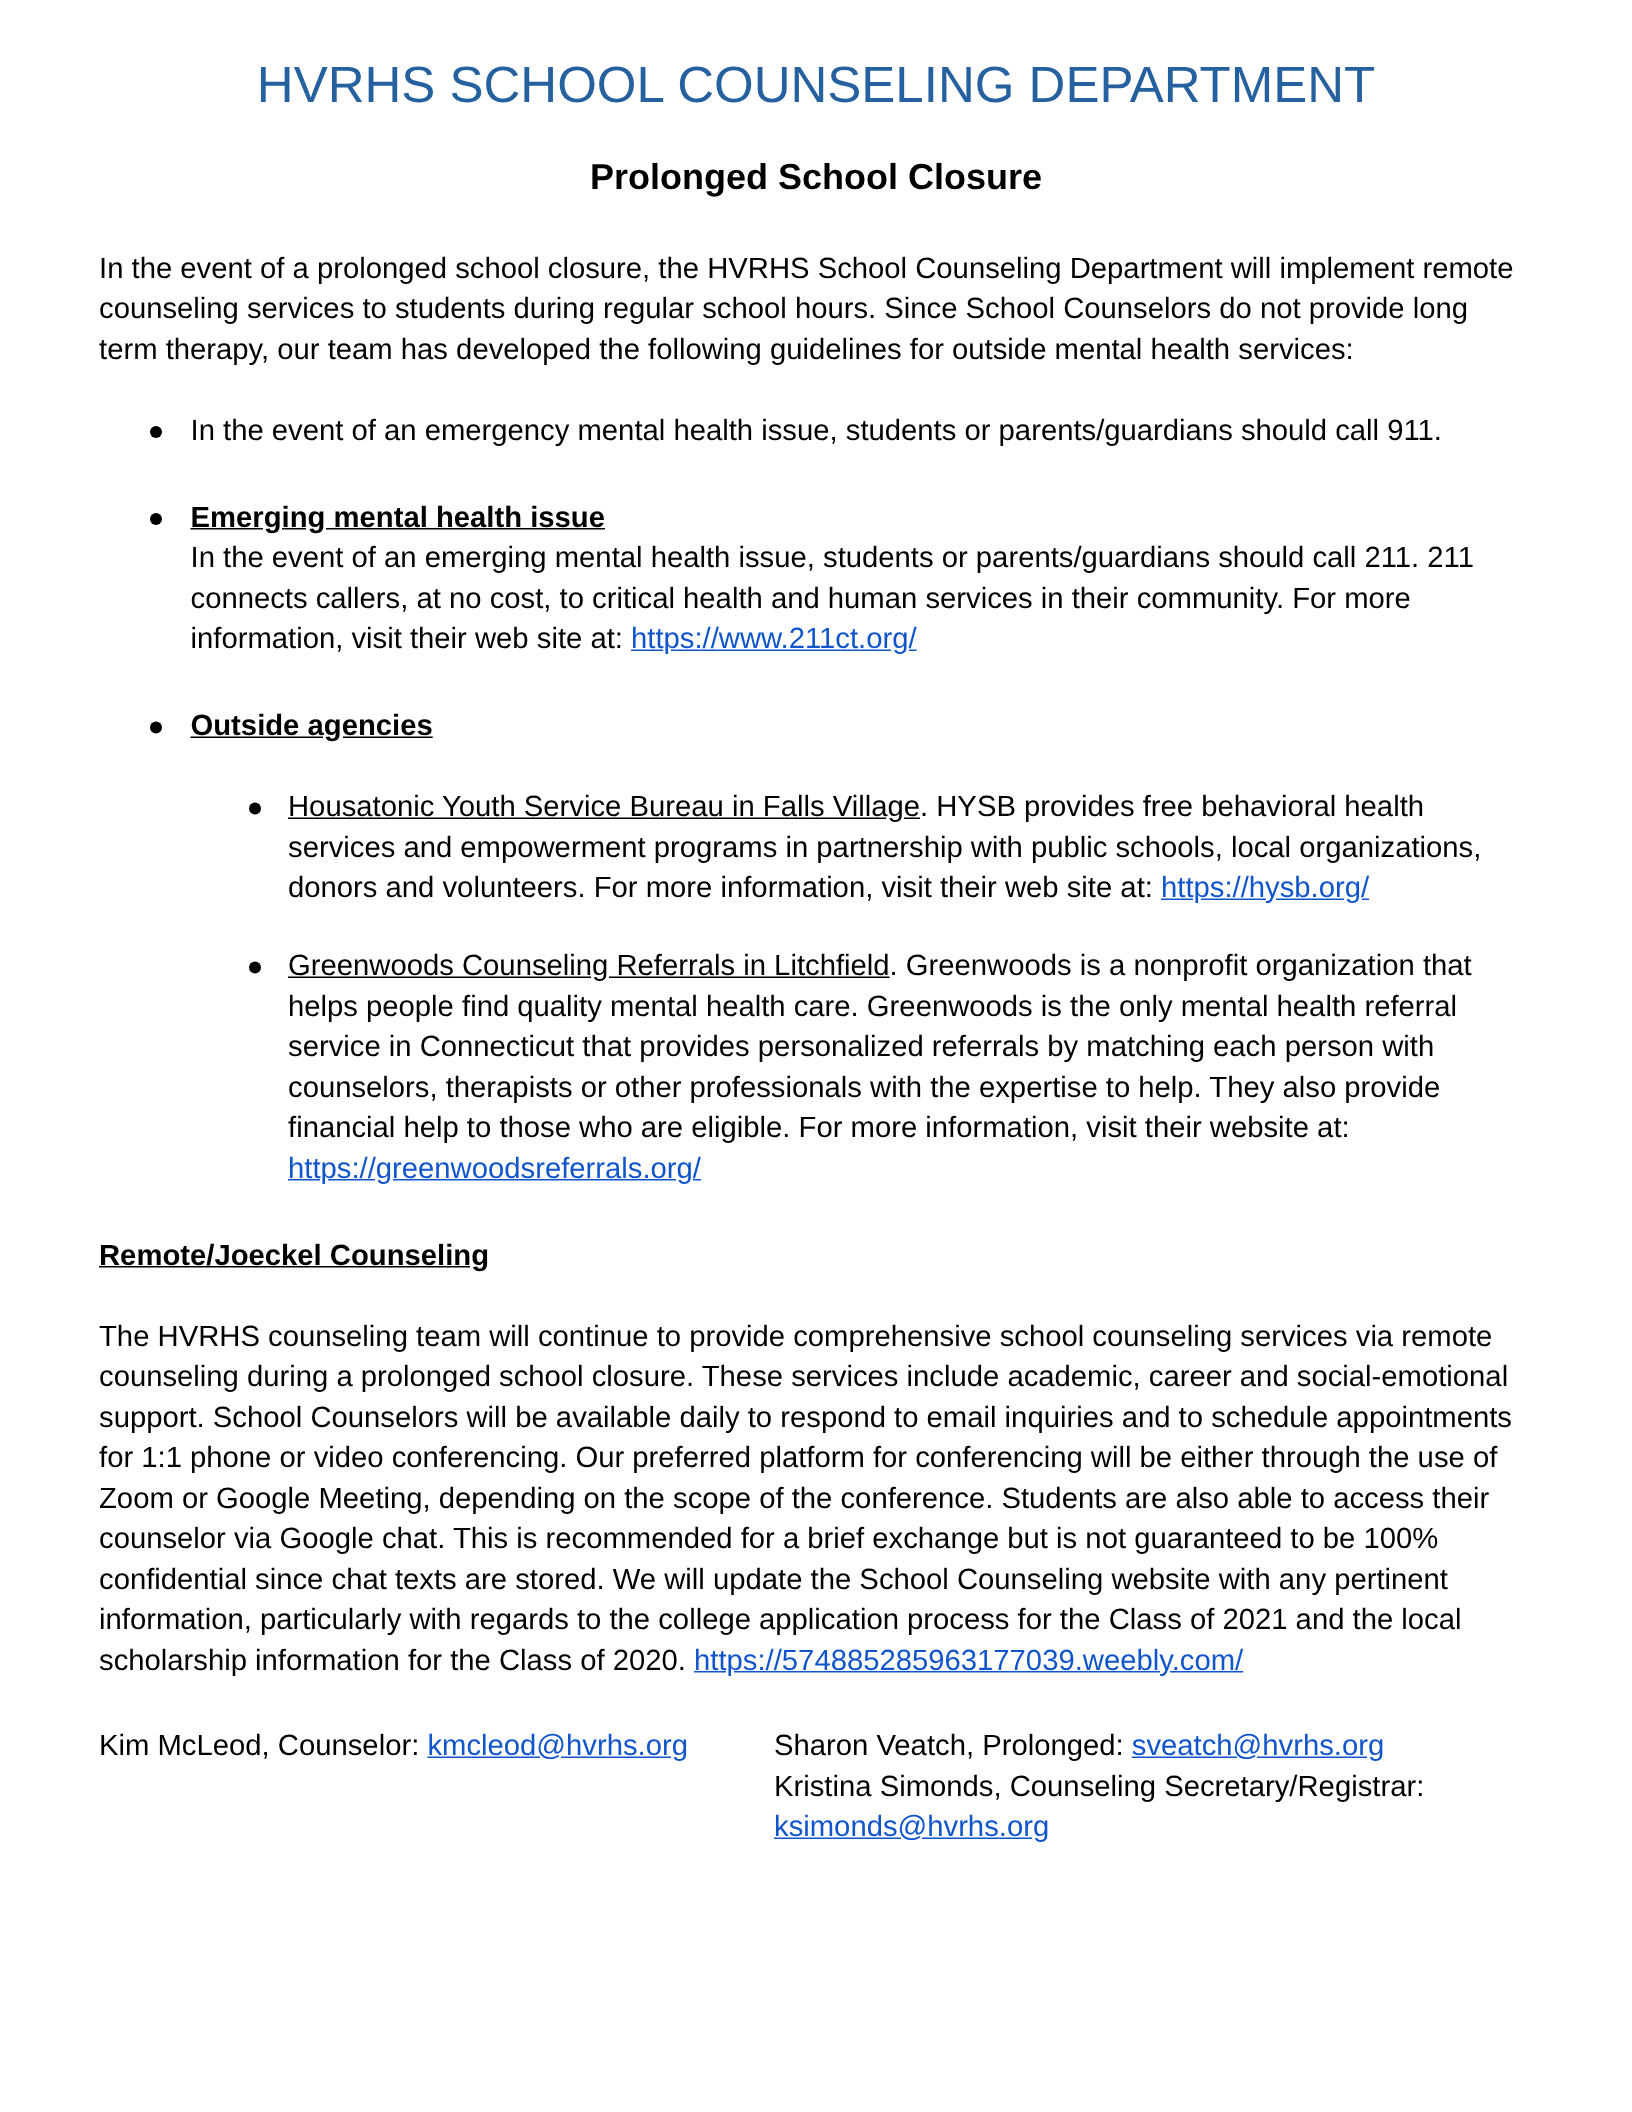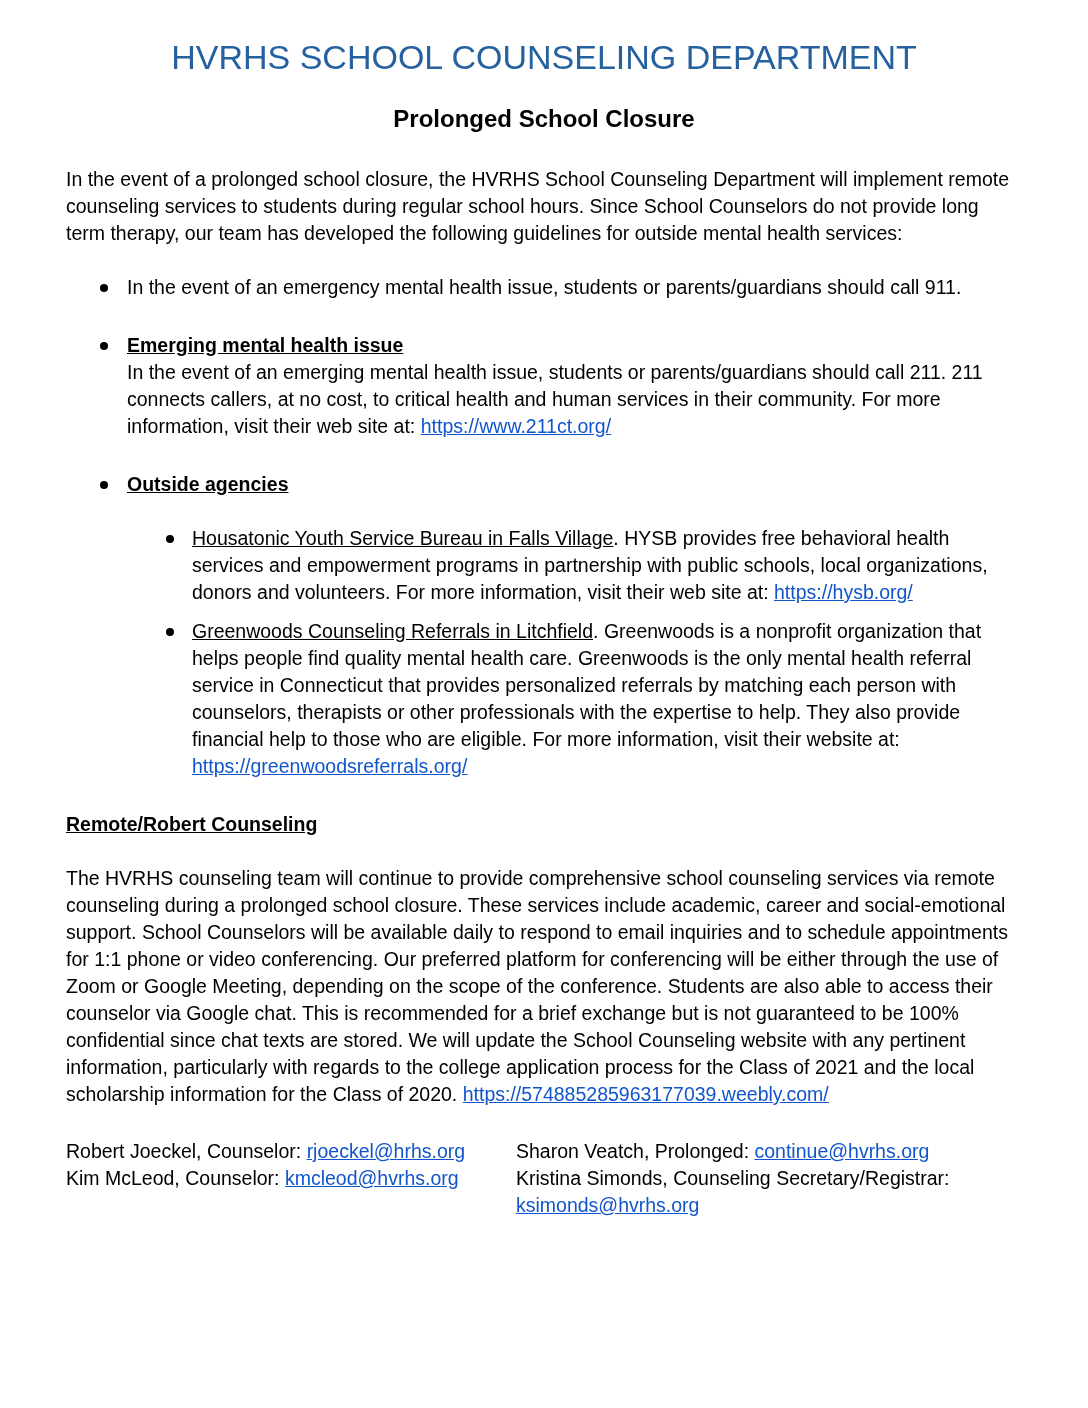--- a/index.html
+++ b/index.html
@@ -45,21 +45,21 @@
     margin-right: 19px;
   }
   .sub-item .b-dot { margin-right: 18px; }
   .b-content { flex: 1 1 auto; }
   .b-heading {
     font-weight: 700;
     text-decoration: underline;
   }
   .b-body { }
   .sub-list { margin-top: 27px; }
-  .sub-item { display: flex; margin-bottom: 12px; }
+  .sub-item { display: flex; margin-bottom: 25px; }
   .sub-item:last-child { margin-bottom: 0; }
   .lead-underline { text-decoration: underline; }
   .section-heading {
     font-weight: 700;
     text-decoration: underline;
     margin-bottom: 27px;
   }
   a.link, .link {
     color: var(--link-color, #1155cc);
     text-decoration: underline;
@@ -130,29 +130,28 @@
               <p><span class="lead-underline">Greenwoods Counseling Referrals in Litchfield</span><span>. Greenwoods is a nonprofit organization that helps people find quality mental health care. Greenwoods is the only mental health referral service in Connecticut that provides personalized referrals by matching each person with counselors, therapists or other professionals with the expertise to help. They also provide financial help to those who are eligible. For more information, visit their website at: </span><a class="link">https://greenwoodsreferrals.org/</a></p>
             </div>
           </div>
 
         </div>
       </div>
     </div>
 
   </div>
 
-  <div class="section-heading">Remote/Robert Counseling</div>
+  <div class="section-heading">Remote/Joeckel Counseling</div>
 
   <p class="para"><span>The HVRHS counseling team will continue to provide comprehensive school counseling services via remote counseling during a prolonged school closure. These services include academic, career and social-emotional support. School Counselors will be available daily to respond to email inquiries and to schedule appointments for 1:1 phone or video conferencing. Our preferred platform for conferencing will be either through the use of Zoom or Google Meeting, depending on the scope of the conference. Students are also able to access their counselor via Google chat. This is recommended for a brief exchange but is not guaranteed to be 100% confidential since chat texts are stored. We will update the School Counseling website with any pertinent information, particularly with regards to the college application process for the Class of 2021 and the local scholarship information for the Class of 2020. </span><a class="link">https://574885285963177039.weebly.com/</a></p>
 
 
   <div class="contacts">
     <div class="contacts-col-left">
-      <div><span>Robert Joeckel, Counselor: </span><a class="link">rjoeckel@hrhs.org</a></div>
       <div><span>Kim McLeod, Counselor: </span><a class="link">kmcleod@hvrhs.org</a></div>
     </div>
     <div class="contacts-col-right">
-      <div><span>Sharon Veatch, Prolonged: </span><a class="link">continue@hvrhs.org</a></div>
+      <div><span>Sharon Veatch, Prolonged: </span><a class="link">sveatch@hvrhs.org</a></div>
       <div><span>Kristina Simonds, Counseling Secretary/Registrar: </span><a class="link">ksimonds@hvrhs.org</a></div>
     </div>
   </div>
 
 </div>
 
 </body></html>

